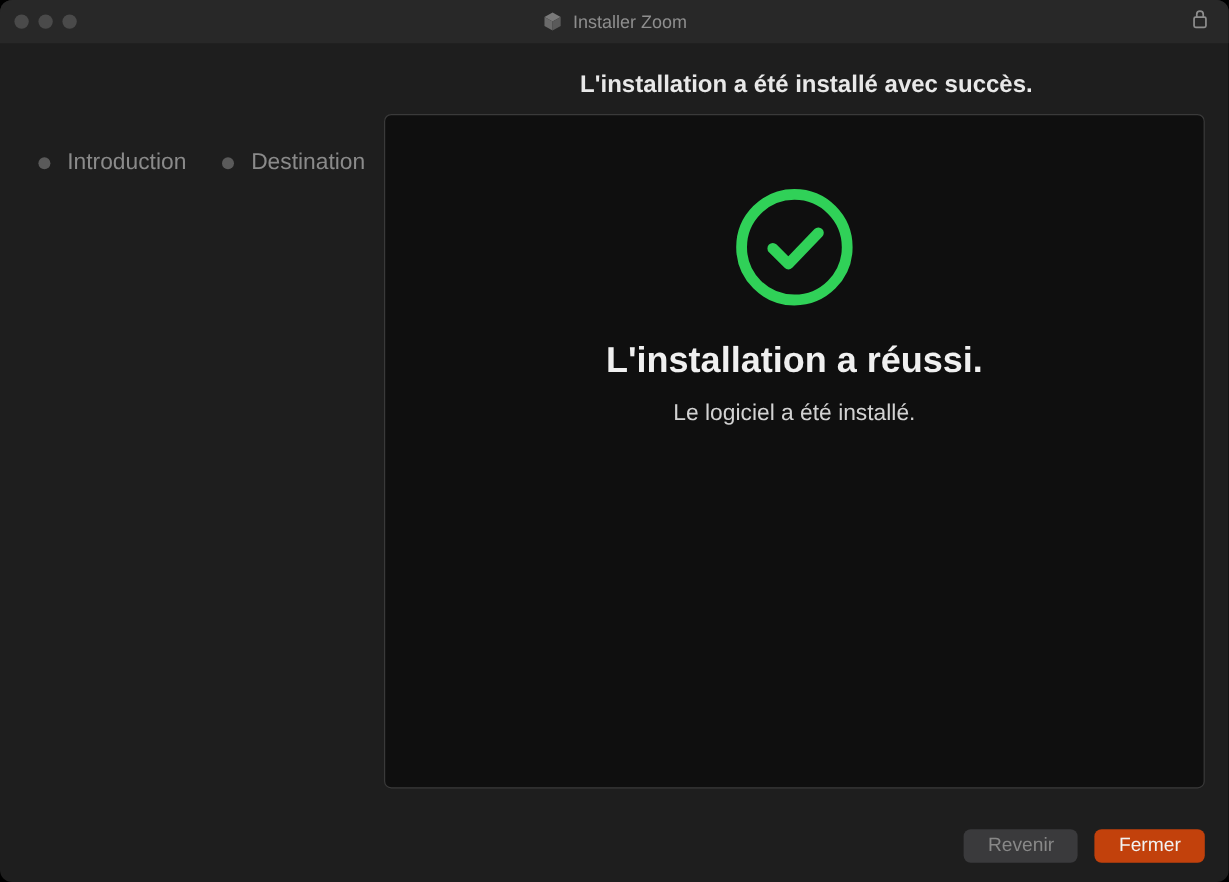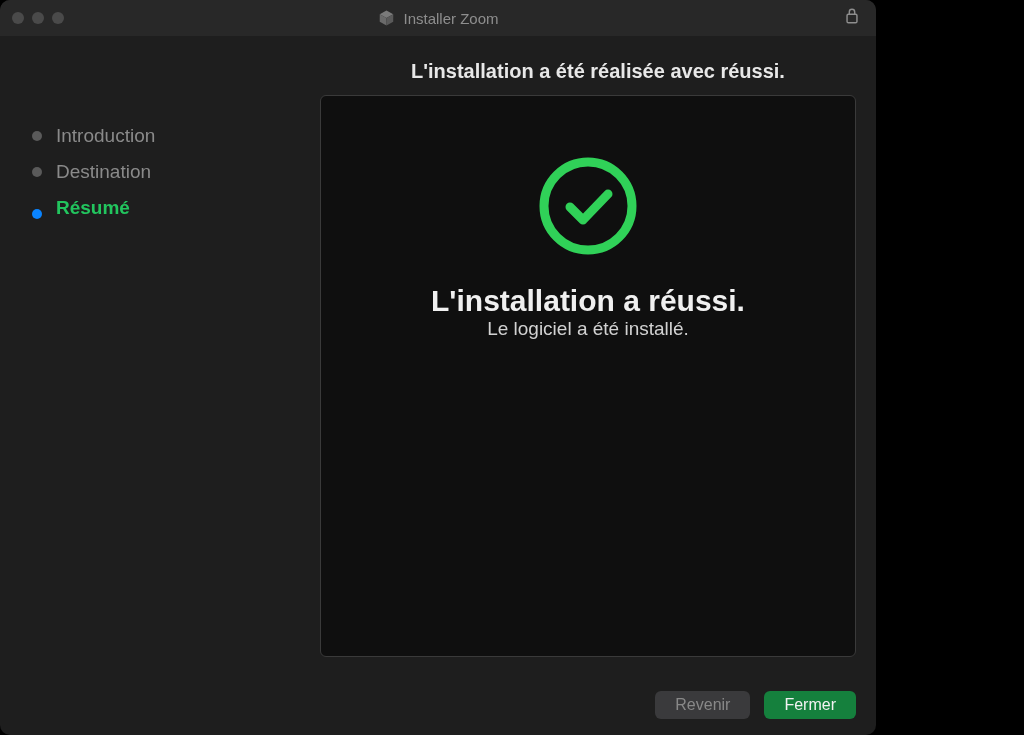--- a/index.html
+++ b/index.html
@@ -8,21 +8,21 @@
       box-sizing: border-box;
     }
     body {
       font-family: -apple-system, BlinkMacSystemFont, "Segoe UI", Helvetica, Arial, sans-serif;
       background: #000;
       width: 1024px;
       height: 735px;
       overflow: hidden;
     }
     .window {
-      width: 876px;
+      width: 1024px;
       height: 735px;
       background: #1e1e1e;
       border-radius: 10px;
       display: flex;
       flex-direction: column;
     }
     .titlebar {
       height: 36px;
       display: flex;
       align-items: center;
@@ -79,22 +79,22 @@
       display: flex;
       gap: 0;
     }
     .sidebar {
       width: 300px;
       padding: 30px 0 0 12px;
     }
     .step-list {
       list-style: none;
       display: flex;
-      flex-direction: column;
-      gap: 14px;
+      flex-direction: row;
+      gap: 30px;
     }
     .step-item {
       display: flex;
       align-items: center;
       gap: 14px;
       color: #8a8a8a;
       font-size: 19px;
     }
     .step-bullet {
       width: 10px;
@@ -123,20 +123,21 @@
     }
     .success-icon {
       width: 104px;
       height: 104px;
       margin-bottom: 26px;
     }
     .success-title {
       color: #f0f0f0;
       font-size: 30px;
       font-weight: 700;
+      margin-bottom: 16px;
     }
     .success-sub {
       color: #d2d2d2;
       font-size: 19px;
       font-weight: 400;
     }
     .footer {
       display: flex;
       justify-content: flex-end;
       gap: 14px;
@@ -149,21 +150,21 @@
       font-size: 16px;
       font-weight: 400;
       border: none;
       cursor: pointer;
     }
     .btn-secondary {
       background: #3a3a3c;
       color: #888;
     }
     .btn-primary {
-      background: #15803d;
+      background: #c2410c;
       color: #f2f2f2;
     }
   </style>
 </head>
 <body>
 
 <div class="window">
 
   <div class="titlebar">
     <div class="traffic-lights">
@@ -184,21 +185,21 @@
     <span class="lock-icon">
       <svg width="16" height="18" viewBox="0 0 16 20" fill="none">
         <rect x="2.5" y="8" width="11" height="9.5" rx="1.5" stroke="#8e8e8e" stroke-width="1.6"></rect>
         <path d="M5 8 V5.5 a3 3 0 0 1 6 0 V8" stroke="#8e8e8e" stroke-width="1.6" fill="none"></path>
       </svg>
     </span>
   </div>
 
   <div class="body-area">
 
-    <div class="header-area">L'installation a été réalisée avec réussi.</div>
+    <div class="header-area">L'installation a été installé avec succès.</div>
 
     <div class="main-row">
       <nav class="sidebar">
         <ul class="step-list">
           <li class="step-item">
             <span class="step-bullet"></span>
             <span>Introduction</span>
           </li>
           <li class="step-item">
             <span class="step-bullet"></span>

